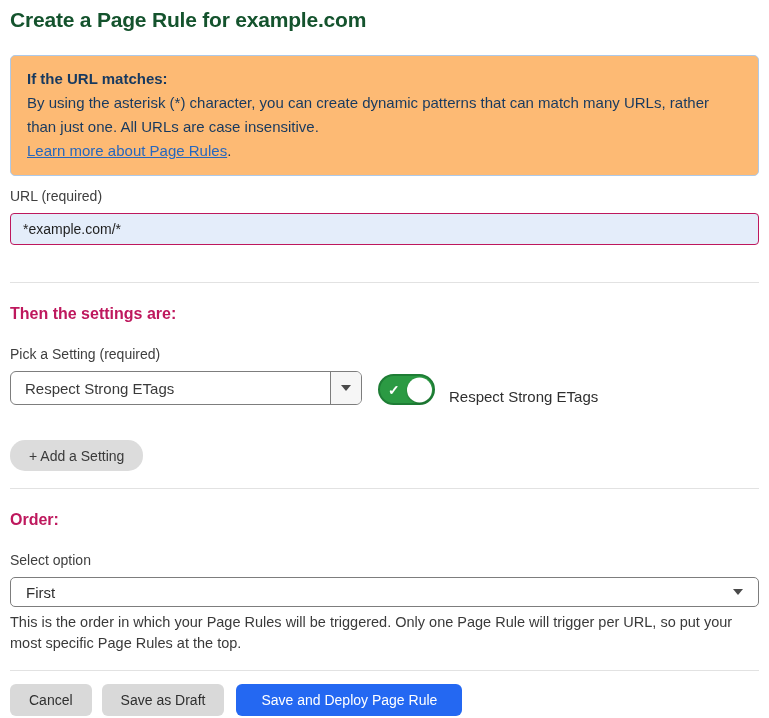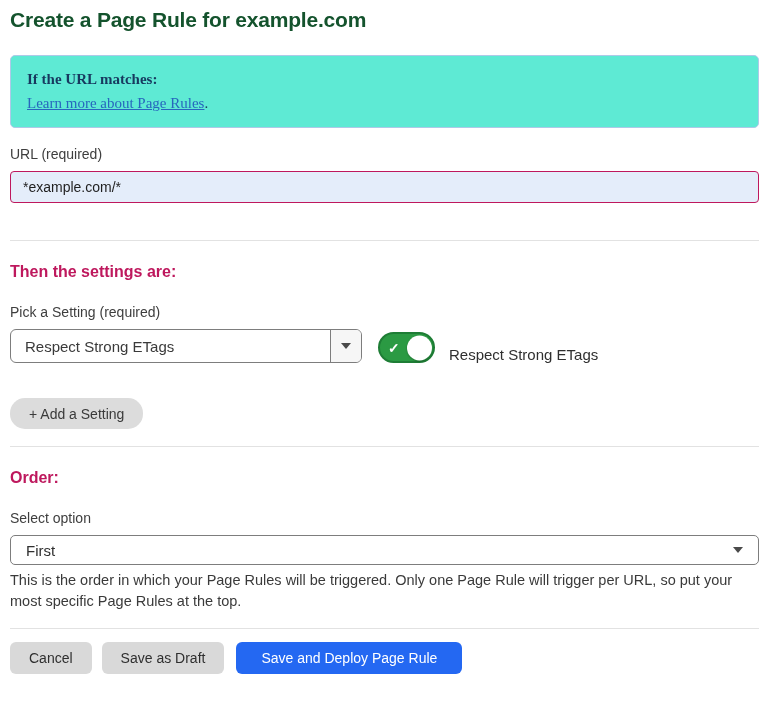--- a/index.html
+++ b/index.html
@@ -17,29 +17,28 @@
   .page-title {
     font-size: 21px;
     font-weight: 700;
     color: #14532d;
     margin: 0 0 23px 0;
     letter-spacing: -0.2px;
   }
 
   
   .info-box {
-    background: #5eead4;
+    background: #fdba74;
     border: 1px solid #aec9e8;
     border-radius: 5px;
     padding: 11px 16px 12px 16px;
     color: #17395f;
     font-size: 15px;
     line-height: 24px;
-    margin-bottom: 18px;
-    font-family: Liberation Serif, serif;
+    margin-bottom: 12px;
   }
   .info-heading { font-weight: 700; }
   .info-link {
     color: #2767bd;
     text-decoration: underline;
     cursor: pointer;
   }
 
   
   .field-label {
@@ -224,20 +223,21 @@
 </style>
 </head>
 <body>
 
 <div class="container">
 
   <h1 class="page-title">Create a Page Rule for example.com</h1>
 
   <div class="info-box">
     <div class="info-heading">If the URL matches:</div>
+    <div>By using the asterisk (*) character, you can create dynamic patterns that can match many URLs, rather than just one. All URLs are case insensitive.</div>
     <div><a class="info-link">Learn more about Page Rules</a><span>.</span></div>
   </div>
 
   <label class="field-label">URL (required)</label>
   <input class="url-input" type="text" value="*example.com/*" style="">
 
   <hr class="divider divider-1">
 
   <h2 class="section-heading">Then the settings are:</h2>
 

